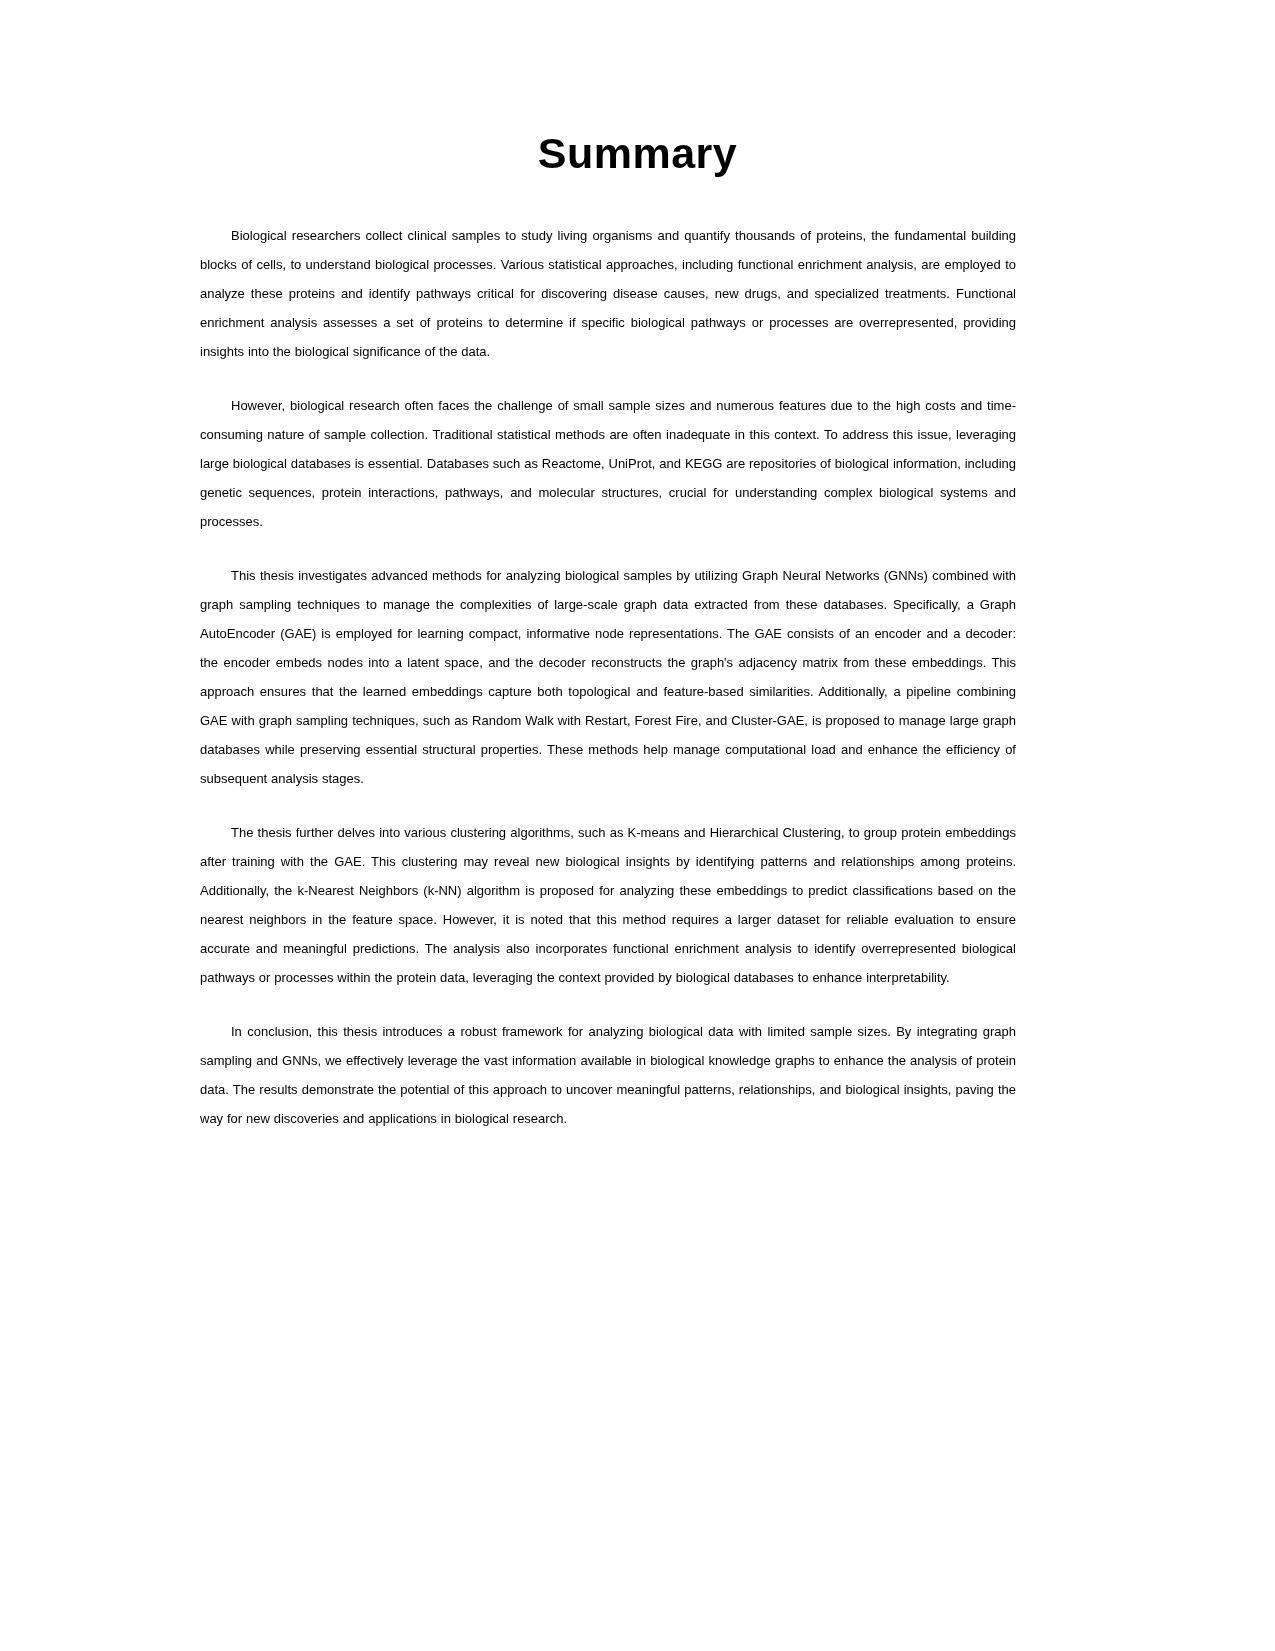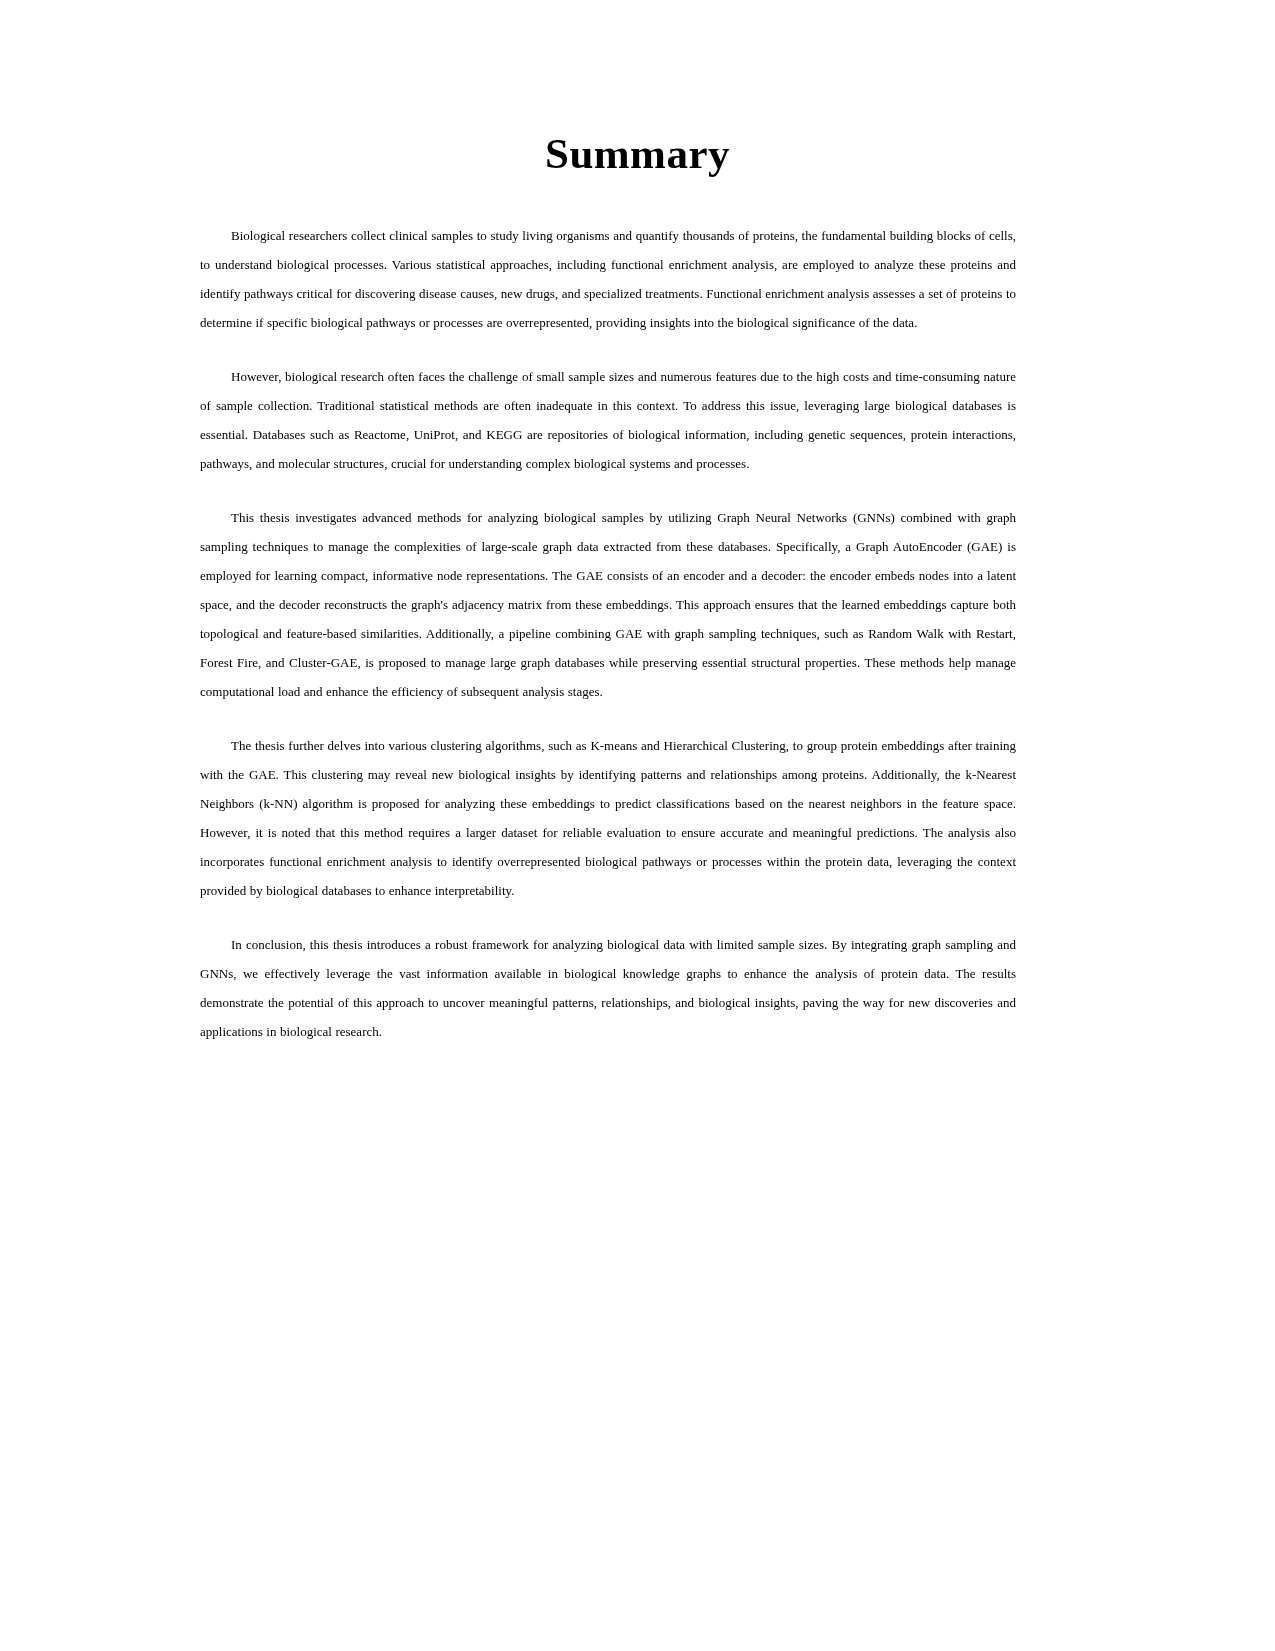--- a/index.html
+++ b/index.html
@@ -7,21 +7,21 @@
     padding: 0;
     background: #ffffff;
   }
   .page {
     position: relative;
     width: 1275px;
     height: 1651px;
     background: #ffffff;
     margin: 0 auto;
     overflow: hidden;
-    font-family: Liberation Serif, serif;
+    font-family: Liberation Sans, sans-serif;
     color: #000000;
   }
   .page-title {
     position: absolute;
     top: 103px;
     left: 0;
     width: 1275px;
     text-align: center;
     font-size: 43px;
     font-weight: 700;

